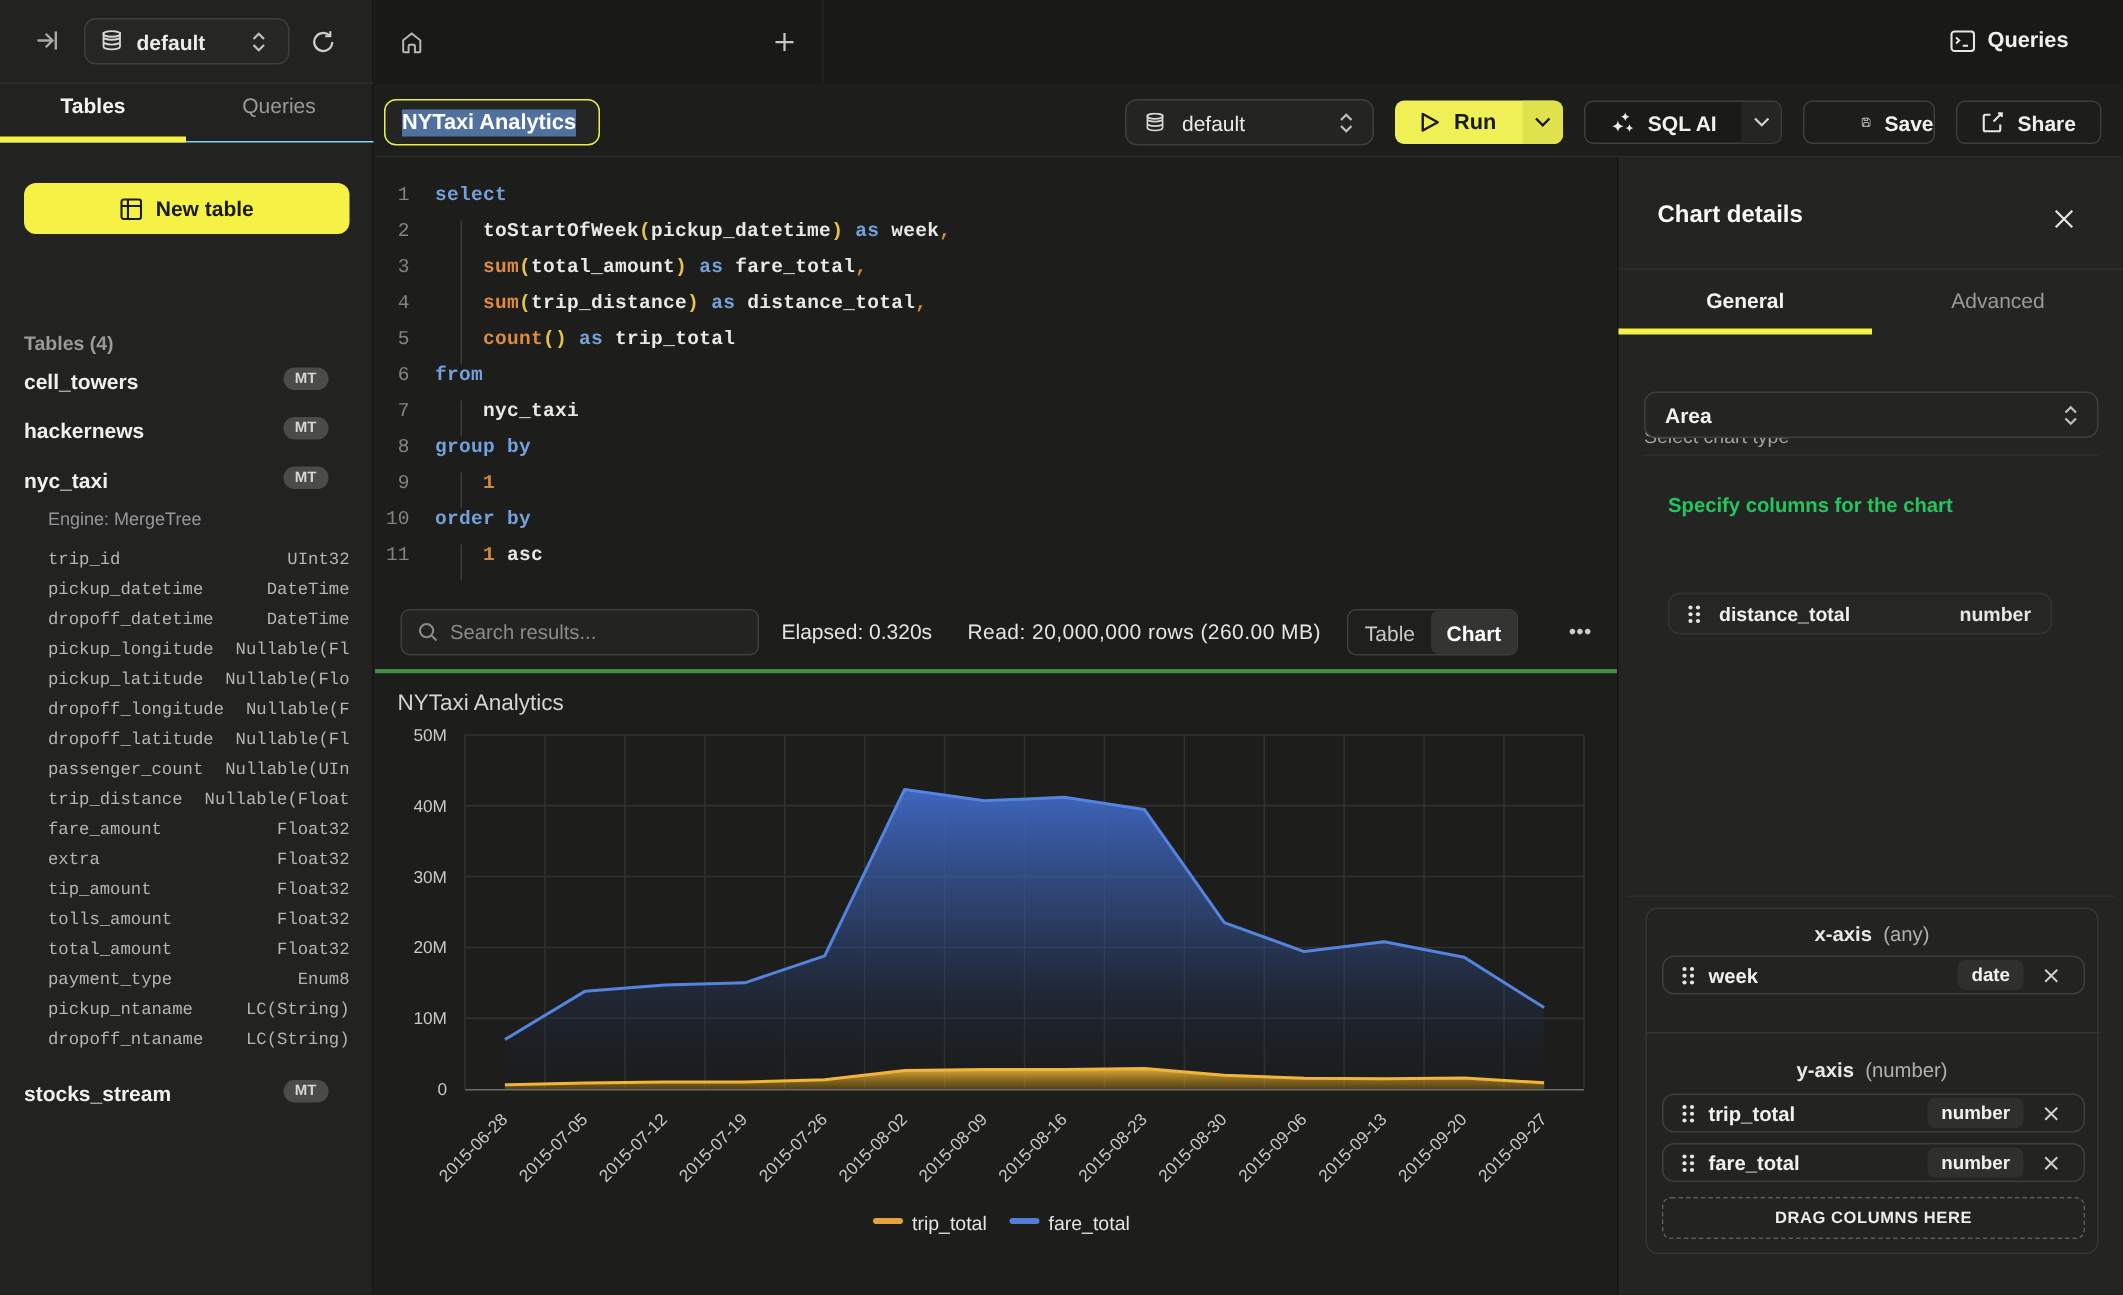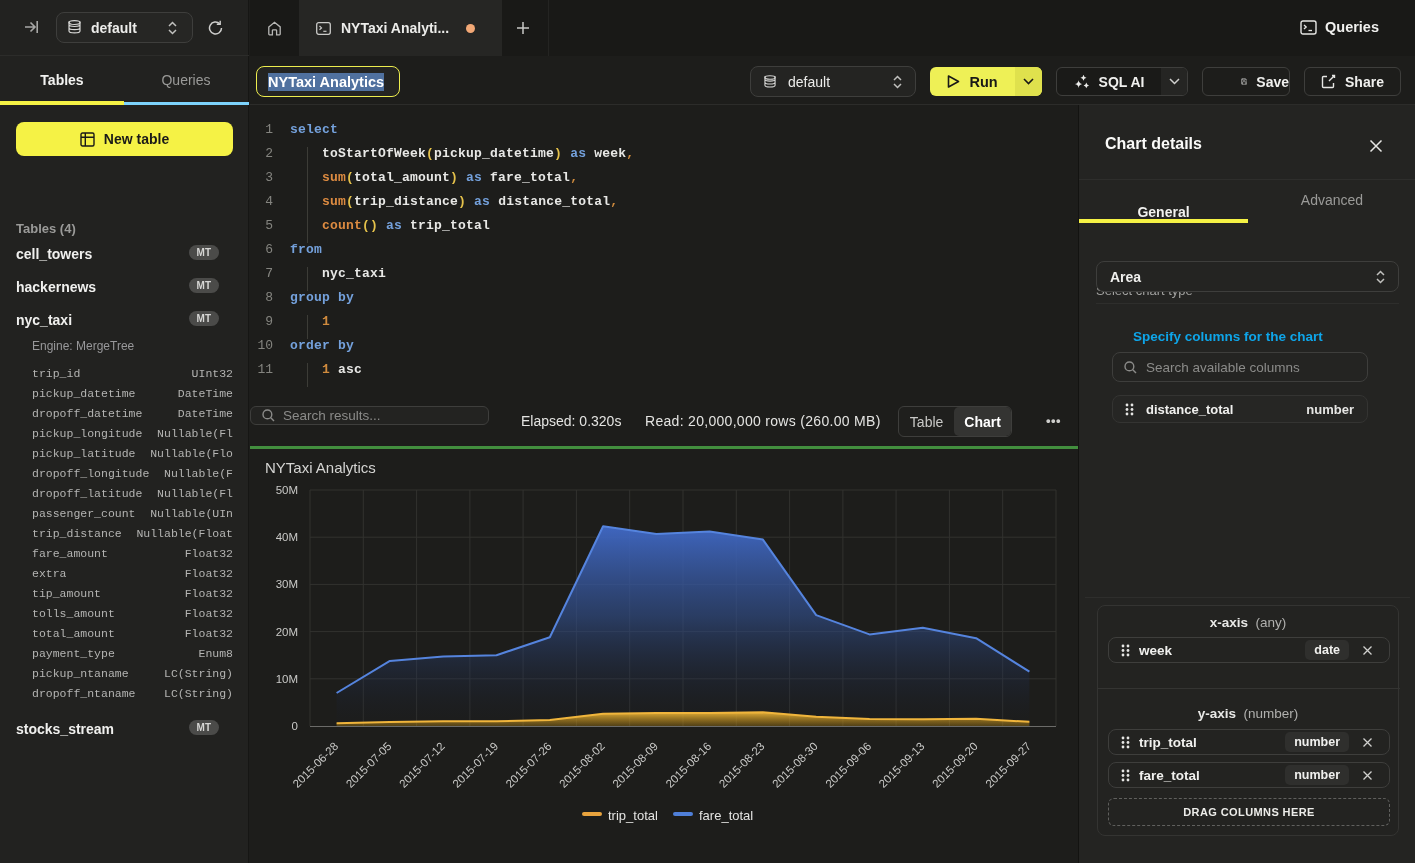--- a/index.html
+++ b/index.html
@@ -6,21 +6,21 @@
 html,body { width:1415px; height:863px; overflow:hidden; background:#1d1d1b; font-family:"Liberation Sans",sans-serif; }
 .abs { position:absolute; }
 #app { position:relative; width:1415px; height:863px; background:#1d1d1b; color:#e6e6e4; }
 
 #sidebar { position:absolute; left:0; top:0; width:249px; height:863px; background:#222220; border-right:1px solid #161614; }
 #sb-top { position:absolute; left:0; top:0; width:249px; height:56px; border-bottom:1px solid #2c2c2a; }
 .collapse-ic { position:absolute; left:24px; top:20px; }
 .db-select { position:absolute; left:56px; top:12px; width:137px; height:31px; border:1px solid #3e3e3c; border-radius:8px; background:#262624; display:flex; align-items:center; }
 .db-select .txt { color:#ececea; font-size:14px; font-weight:bold; margin-left:10px; }
 .refresh-ic { position:absolute; left:208px; top:20px; }
-#sb-tabs { position:absolute; left:0; top:56px; width:249px; height:49px; border-bottom:3px solid #7dd3fc; }
+#sb-tabs { position:absolute; left:0; top:46px; width:249px; height:49px; border-bottom:1px solid #7dd3fc; }
 #sb-tabs .tab { position:absolute; top:0; width:124px; height:48px; display:flex; align-items:center; justify-content:center; font-size:14px; }
 #sb-tabs .t1 { left:0; color:#f2f2f0; font-weight:bold; }
 #sb-tabs .t2 { left:124px; color:#9a9a98; }
 #sb-tabs .underline { position:absolute; left:0; top:45px; width:124px; height:4px; background:#f5f245; }
 .newtable { position:absolute; left:16px; top:122px; width:217px; height:34px; background:#f5f245; border-radius:8px; display:flex; align-items:center; justify-content:center; color:#1a1a18; font-size:14px; font-weight:bold; }
 .sb-search { position:absolute; left:16px; top:171px; width:217px; height:32px; border:1px solid #3e3e3c; border-radius:8px; background:#232321; display:flex; align-items:center; color:#8b8b89; font-size:13px; }
 .sb-search svg { margin:0 8px 0 11px; }
 .tables-label { position:absolute; left:16px; top:221px; color:#9a9a98; font-size:13px; font-weight:bold; }
 .trow { position:absolute; left:16px; width:217px; height:22px; color:#f0f0ee; font-size:14px; font-weight:bold; }
 .trow .mt { position:absolute; right:14px; top:-1px; background:#4b4b49; border-radius:9px; padding:2px 8px; font-size:10px; font-weight:bold; color:#d6d6d4; }
@@ -56,45 +56,45 @@
 #editor pre { font-family:"Liberation Mono",monospace; }
 .lnums { position:absolute; left:0; top:13px; width:23px; text-align:right; color:#84847f; }
 .code { position:absolute; left:40px; top:13px; font-weight:bold; color:#e8e8e6; letter-spacing:0.2px; }
 .kw { color:#74a1dc; font-weight:bold; }
 .fn { color:#dd8b41; }
 .pa { color:#e5c24b; }
 .nu { color:#d08b3e; }
 .guide { position:absolute; left:57px; width:1px; background:#3c3c37; }
 
 #resbar { position:absolute; left:250px; top:400px; width:828px; height:47px; background:#1d1d1b; }
-.res-search { position:absolute; left:0; top:6px; width:239px; height:19px; border:1px solid #3e3e3c; border-radius:6px; background:#232321; display:flex; align-items:center; color:#8b8b89; font-size:13.5px; }
+.res-search { position:absolute; left:17px; top:6px; width:239px; height:31px; border:1px solid #3e3e3c; border-radius:6px; background:#232321; display:flex; align-items:center; color:#8b8b89; font-size:13.5px; }
 .res-search svg { margin:0 8px 0 11px; }
 .elapsed { position:absolute; left:271px; top:13px; font-size:14px; color:#e4e4e2; }
 .readtxt { position:absolute; left:395px; top:13px; font-size:14px; letter-spacing:0.3px; color:#e4e4e2; }
 .seg { position:absolute; left:648px; top:6px; width:114px; height:31px; border:1px solid #3e3e3c; border-radius:6px; display:flex; overflow:hidden; background:#1f1f1d; }
 .seg .s1 { width:68px; display:flex; align-items:center; justify-content:center; color:#c9c9c7; font-size:14px; }
 .seg .s2 { width:70px; display:flex; align-items:center; justify-content:center; color:#ffffff; font-size:14px; font-weight:bold; background:#343432; border-radius:5px;text-align:center; }
 .dots3 { position:absolute; left:796px; top:13px; color:#cdcdcb; font-size:13px; font-weight:bold; letter-spacing:0.5px; }
 .greenline { position:absolute; left:250px; top:446px; width:828px; height:3px; background:#428e3e; }
 
 #chart { position:absolute; left:250px; top:449px; width:828px; height:414px; background:#1d1d1b; }
 
 #panel { position:absolute; left:1078px; top:105px; width:337px; height:758px; background:#242422; border-left:1px solid #131311; }
 .pnl-title { position:absolute; left:26px; top:30px; font-size:16px; font-weight:bold; color:#fafaf8; }
 .pnl-x { position:absolute; left:290px; top:34px; }
 .pnl-div1 { position:absolute; left:0; top:74px; width:337px; height:1px; background:#2e2e2c; }
 .pnl-tabs { position:absolute; left:0; top:75px; width:337px; height:42px; }
-.pnl-tabs .g { position:absolute; left:0; width:169px; text-align:center; top:24px; color:#f2f2f0; font-size:14px; font-weight:bold; }
+.pnl-tabs .g { position:absolute; left:0; width:169px; text-align:center; top:12px; color:#f2f2f0; font-size:14px; font-weight:bold; }
 .pnl-tabs .a { position:absolute; left:169px; width:168px; text-align:center; top:12px; color:#9a9a98; font-size:14px; }
 .pnl-tabs .yline { position:absolute; left:0; top:39px; width:169px; height:3.5px; background:#f5f245; }
 .lbl1 { position:absolute; left:17px; top:133px; color:#a2a2a0; font-size:13px;margin-top:45px; }
 .area-select { position:absolute; left:17px; top:156px; width:303px; height:31px; border:1px solid #3e3e3c; border-radius:8px; background:#242422; display:flex; align-items:center; }
 .area-select .txt { margin-left:13px; font-size:14px; font-weight:bold; color:#f0f0ee; }
 .pnl-div2 { position:absolute; left:17px; top:198px; width:303px; height:1px; background:#2e2e2c; }
-.lbl2 { position:absolute; left:33px; top:224px; color:#0ea5e9; font-size:13.5px; font-weight:bold;margin-left:21px; }
+.lbl2 { position:absolute; left:33px; top:224px; color:#22c55e; font-size:13.5px; font-weight:bold; }
 .col-search { position:absolute; left:33px; top:247px; width:256px; height:30px; border:1px solid #3e3e3c; border-radius:8px; background:#242422; display:flex; align-items:center; color:#8b8b89; font-size:13.5px; }
 .col-search svg { margin:0 9px 0 11px; }
 .avail-row { position:absolute; left:33px; top:290px; width:256px; height:28px; border:1px solid #343432; border-radius:8px; background:#262624; display:flex; align-items:center; }
 .avail-row .nm { margin-left:12px; font-size:13px; font-weight:bold; color:#f0f0ee; }
 .avail-row .ty { position:absolute; right:13px; font-size:13px; font-weight:bold; color:#e6e6e4; }
 .pnl-div3 { position:absolute; left:6px; top:492px; width:325px; height:1px; background:#2e2e2c; }
 .axisbox { position:absolute; left:18px; top:500px; width:302px; height:231px; border:1px solid #343432; border-radius:8px; background:#232321; }
 .axhead { position:absolute; width:100%; text-align:center; font-size:13.5px; color:#e8e8e6; }
 .axhead b { font-weight:bold; }
 .axhead span { color:#b0b0ae; font-weight:normal; }
@@ -214,29 +214,20 @@
           <span>LC(String)</span>
         </div>
   </div>
   <div class="trow" style="top:721px">stocks_stream<span class="mt">MT</span></div>
 </div>
 
 <div id="tabstrip"></div>
 <svg class="home-ic abs" width="15" height="15" viewBox="0 0 15 15" fill="none" stroke="#b8b8b6" stroke-width="1.3">
       <path d="M1.8 5.9L7.5 1.3l5.7 4.6v7.2a0.7 0.7 0 0 1-0.7 0.7H9.6v-4.2a0.8 0.8 0 0 0-0.8-0.8H6.2a0.8 0.8 0 0 0-0.8 0.8v4.2H2.5a0.7 0.7 0 0 1-0.7-0.7z"></path>
     </svg>
-<div class="mtab">
-  <svg width="15" height="13" viewBox="0 0 15 13" fill="none" stroke="#cacac8" stroke-width="1.3" style="margin-left:17px">
-        <rect x="0.7" y="0.7" width="13.6" height="11.6" rx="2"></rect>
-        <path d="M3.5 4l2 1.9-2 1.9" stroke-width="1.2"></path>
-        <path d="M7.3 9.3h3.2" stroke-width="1.2"></path>
-      </svg>
-  <div class="label">NYTaxi Analyti...</div>
-  <div class="dot"></div>
-</div>
 <svg class="plus-ic abs" width="14" height="14" viewBox="0 0 14 14" stroke="#c8c8c6" stroke-width="1.5">
       <path d="M7 1v12M1 7h12"></path>
     </svg>
 <div class="vsep"></div>
 <div class="queries-top"><svg width="17" height="15" viewBox="0 0 17 15" fill="none" stroke="#e6e6e4" stroke-width="1.4" style="margin-right:8px">
         <rect x="1" y="1" width="15" height="13" rx="2"></rect>
         <path d="M4 5l2.2 2L4 9" stroke-width="1.3"></path>
         <path d="M8.5 10.5h3.5" stroke-width="1.3"></path>
       </svg>Queries</div>
 
@@ -416,24 +407,20 @@
       </div>
   <div class="lbl1">Select chart type</div>
   <div class="area-select">
         <span class="txt">Area</span>
         <svg width="9" height="14" viewBox="0 0 9 14" fill="none" stroke="#c0c0be" stroke-width="1.5" style="position:absolute; right:13px">
           <path d="M1 5l3.5-3.5L8 5M1 9l3.5 3.5L8 9"></path>
         </svg>
       </div>
   <div class="pnl-div2"></div>
   <div class="lbl2">Specify columns for the chart</div>
-  <div class="col-search"><svg width="13" height="13" viewBox="0 0 13 13" fill="none" stroke="#8b8b89" stroke-width="1.4">
-          <circle cx="5.4" cy="5.4" r="4.4"></circle>
-          <path d="M8.8 8.8L12 12"></path>
-        </svg>Search available columns</div>
   <div class="avail-row">
     <svg class="handle" width="9" height="13" viewBox="0 0 9 13" fill="#e6e6e4">
           <circle cx="2" cy="2" r="1.4"></circle>
           <circle cx="7" cy="2" r="1.4"></circle>
           <circle cx="2" cy="6.5" r="1.4"></circle>
           <circle cx="7" cy="6.5" r="1.4"></circle>
           <circle cx="2" cy="11" r="1.4"></circle>
           <circle cx="7" cy="11" r="1.4"></circle>
         </svg>
     <span class="nm">distance_total</span>

